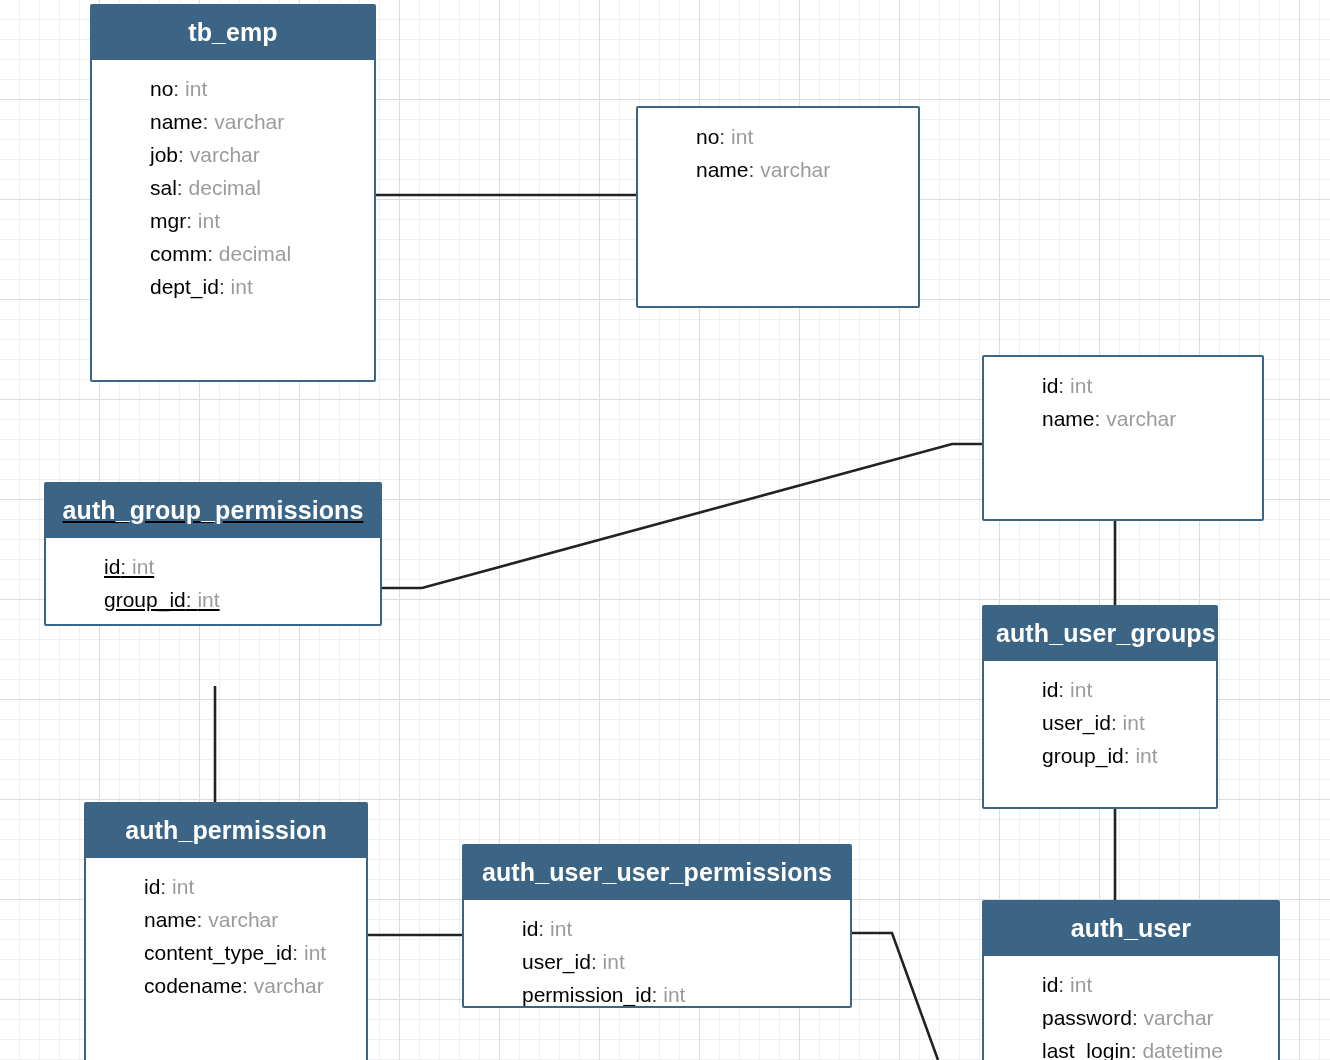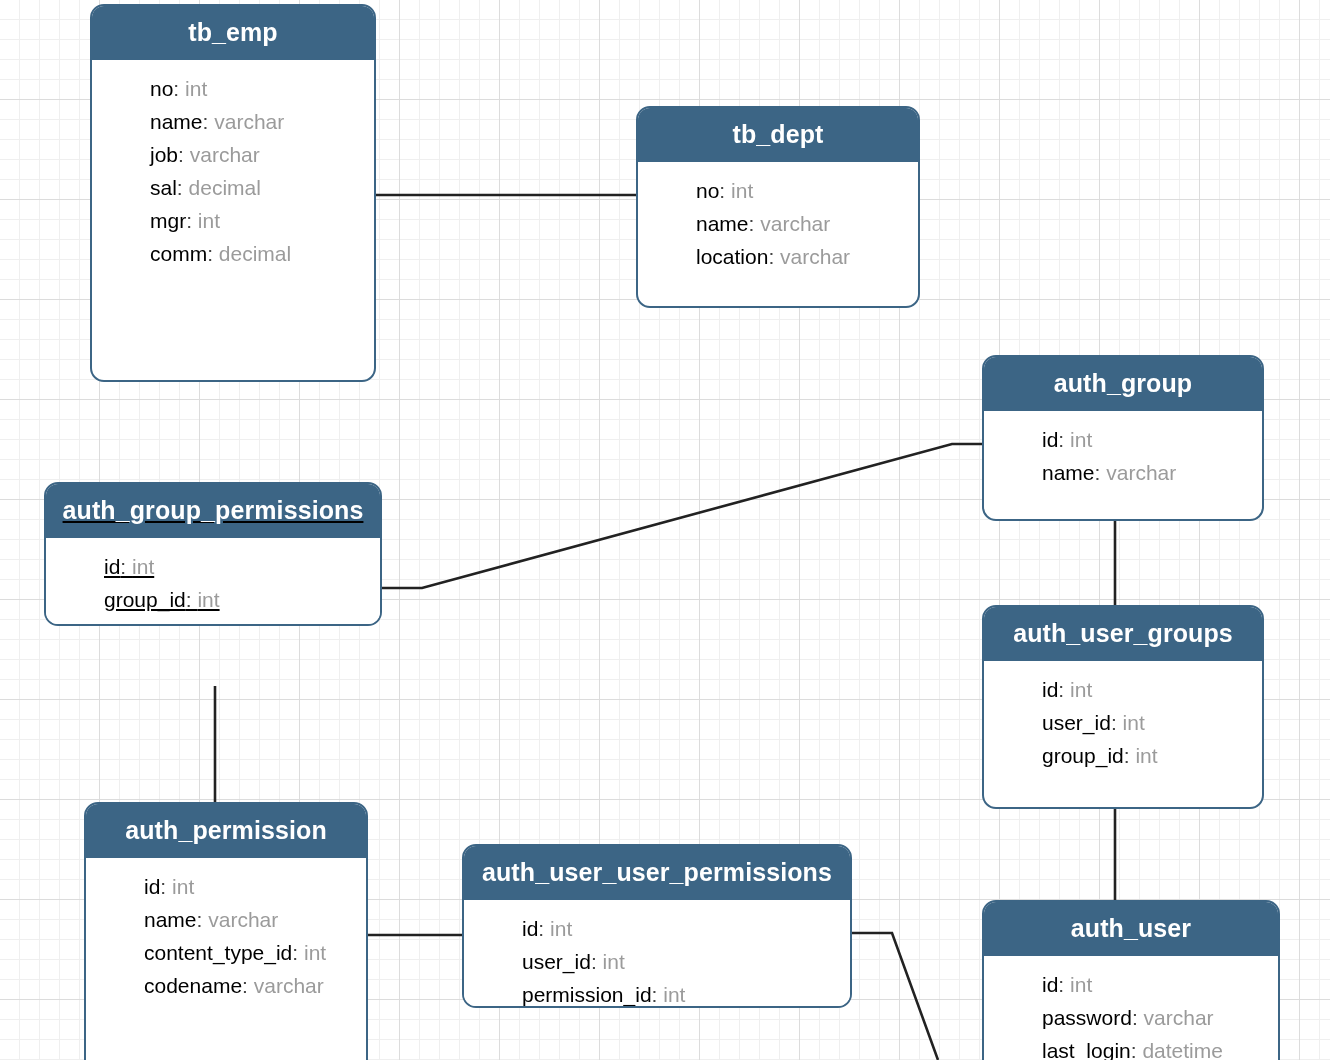--- a/index.html
+++ b/index.html
@@ -28,21 +28,21 @@
     left: 0; top: 0;
     width: 1330px;
     height: 1060px;
     pointer-events: none;
     z-index: 1;
   }
   .entity {
     position: absolute;
     z-index: 2;
     background: #ffffff;
-    border-radius: 14px;
+    border-radius: 2px;
     border: 2px solid #3c6585;
     box-sizing: border-box;
     overflow: hidden;
   }
   .entity-header {
     background: #3c6585;
     color: #ffffff;
     font-size: 25px;
     font-weight: bold;
     text-align: center;
@@ -81,46 +81,44 @@
     </svg>
 <div class="entity" style="left: 90px; top: 4px; width: 286px; height: 378px;">
       <div class="entity-header">tb_emp</div>
       <div class="entity-fields">
         <div class="field"><span class="fname">no</span><span class="fcolon">: </span><span class="ftype">int</span></div>
         <div class="field"><span class="fname">name</span><span class="fcolon">: </span><span class="ftype">varchar</span></div>
         <div class="field"><span class="fname">job</span><span class="fcolon">: </span><span class="ftype">varchar</span></div>
         <div class="field"><span class="fname">sal</span><span class="fcolon">: </span><span class="ftype">decimal</span></div>
         <div class="field"><span class="fname">mgr</span><span class="fcolon">: </span><span class="ftype">int</span></div>
         <div class="field"><span class="fname">comm</span><span class="fcolon">: </span><span class="ftype">decimal</span></div>
+        <div class="field"><span class="fname">dept_id</span><span class="fcolon">: </span><span class="ftype">int</span></div>
       </div>
     </div>
     <div class="entity" style="left: 636px; top: 106px; width: 284px; height: 202px;">
-      <div class="entity-header">tb_dept</div>
       <div class="entity-fields">
         <div class="field"><span class="fname">no</span><span class="fcolon">: </span><span class="ftype">int</span></div>
         <div class="field"><span class="fname">name</span><span class="fcolon">: </span><span class="ftype">varchar</span></div>
-        <div class="field"><span class="fname">location</span><span class="fcolon">: </span><span class="ftype">varchar</span></div>
       </div>
     </div>
     <div class="entity" style="left: 982px; top: 355px; width: 282px; height: 166px;">
-      <div class="entity-header">auth_group</div>
       <div class="entity-fields">
         <div class="field"><span class="fname">id</span><span class="fcolon">: </span><span class="ftype">int</span></div>
         <div class="field"><span class="fname">name</span><span class="fcolon">: </span><span class="ftype">varchar</span></div>
       </div>
     </div>
     <div class="entity" style="left: 44px; top: 482px; width: 338px; height: 144px; text-decoration: underline;">
       <div class="entity-header">auth_group_permissions</div>
       <div class="entity-fields">
         <div class="field"><span class="fname">id</span><span class="fcolon">: </span><span class="ftype">int</span></div>
         <div class="field"><span class="fname">group_id</span><span class="fcolon">: </span><span class="ftype">int</span></div>
         <div class="field"><span class="fname">permission_id</span><span class="fcolon">: </span><span class="ftype">int</span></div>
       </div>
     </div>
-    <div class="entity" style="left: 982px; top: 605px; width: 282px; height: 204px;">
+    <div class="entity" style="left: 982px; top: 605px; width: 236px; height: 204px;">
       <div class="entity-header">auth_user_groups</div>
       <div class="entity-fields">
         <div class="field"><span class="fname">id</span><span class="fcolon">: </span><span class="ftype">int</span></div>
         <div class="field"><span class="fname">user_id</span><span class="fcolon">: </span><span class="ftype">int</span></div>
         <div class="field"><span class="fname">group_id</span><span class="fcolon">: </span><span class="ftype">int</span></div>
       </div>
     </div>
     <div class="entity" style="left: 84px; top: 802px; width: 284px; height: 320px;">
       <div class="entity-header">auth_permission</div>
       <div class="entity-fields">

